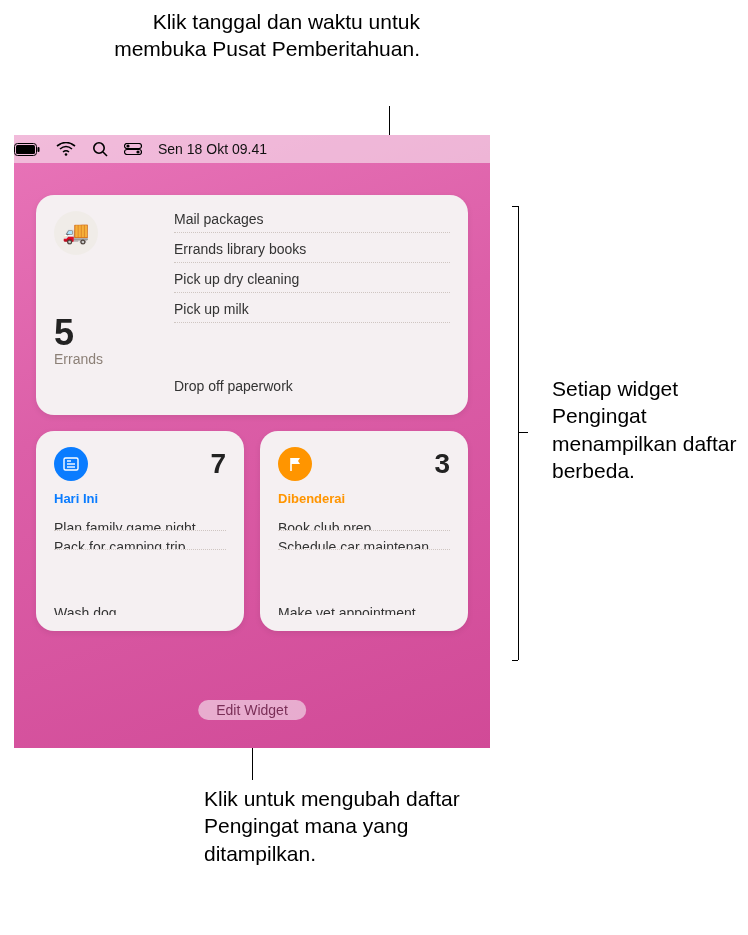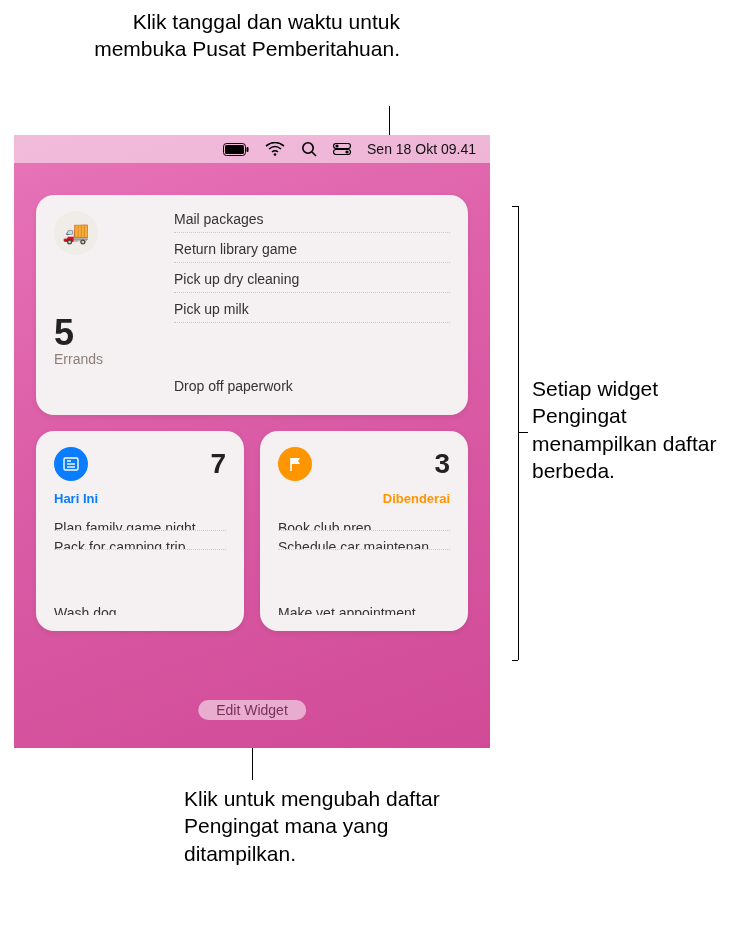--- a/index.html
+++ b/index.html
@@ -8,20 +8,21 @@
       background: #fff;
       width: 748px;
       height: 935px;
       position: relative;
     }
     .callout {
       position: absolute;
       font-size: 21px;
       line-height: 1.3;
       color: #000;
+      margin-left: 20px;
     }
     .callout-top {
       top: 8px;
       left: 90px;
       width: 310px;
       text-align: right;
     }
     .callout-right {
       top: 375px;
       left: 532px;
@@ -64,21 +65,21 @@
     .menubar {
       position: absolute;
       top: 0; right: 0;
       height: 28px;
       display: flex;
       align-items: center;
       gap: 16px;
       padding: 0 14px 0 0;
       background: rgba(250,245,248,0.55);
       width: 100%;
-      justify-content: flex-end;
+      justify-content: flex-start;
       font-size: 14px;
     }
     .menubar svg, .menubar .icon { display: block; }
     .datetime { font-size: 14px; font-weight: 500; color: #111; }
 
     .widgets {
       position: absolute;
       top: 60px;
       left: 22px;
       right: 22px;
@@ -170,21 +171,21 @@
       font-size: 28px;
       font-weight: 700;
       color: #222;
     }
     .small-title {
       font-size: 13px;
       font-weight: 700;
       margin-bottom: 6px;
     }
     .small-title.blue-t { color: #0a7cff; }
-    .small-title.orange-t { color: #ff9500; text-align: right; }
+    .small-title.orange-t { color: #ff9500; }
 
     .edit-btn {
       position: absolute;
       left: 50%;
       transform: translateX(-50%);
       bottom: 28px;
       background: rgba(245,235,242,0.6);
       color: #7a2e57;
       border: none;
       padding: 2px 18px;
@@ -246,21 +247,21 @@
   <div class="widgets">
 
     <div class="card card-large">
       <div class="left">
         <div class="truck-icon">🚚</div>
         <div class="big-count">5</div>
         <div class="list-title">Errands</div>
       </div>
       <div class="items">
         <div class="item-row">Mail packages</div>
-        <div class="item-row">Return library game</div>
+        <div class="item-row">Errands library books</div>
         <div class="item-row">Pick up dry cleaning</div>
         <div class="item-row">Pick up milk</div>
         <div class="item-row">Drop off paperwork</div>
       </div>
     </div>
 
     <div class="row2">
 
       <div class="card card-small">
         <div class="head">

